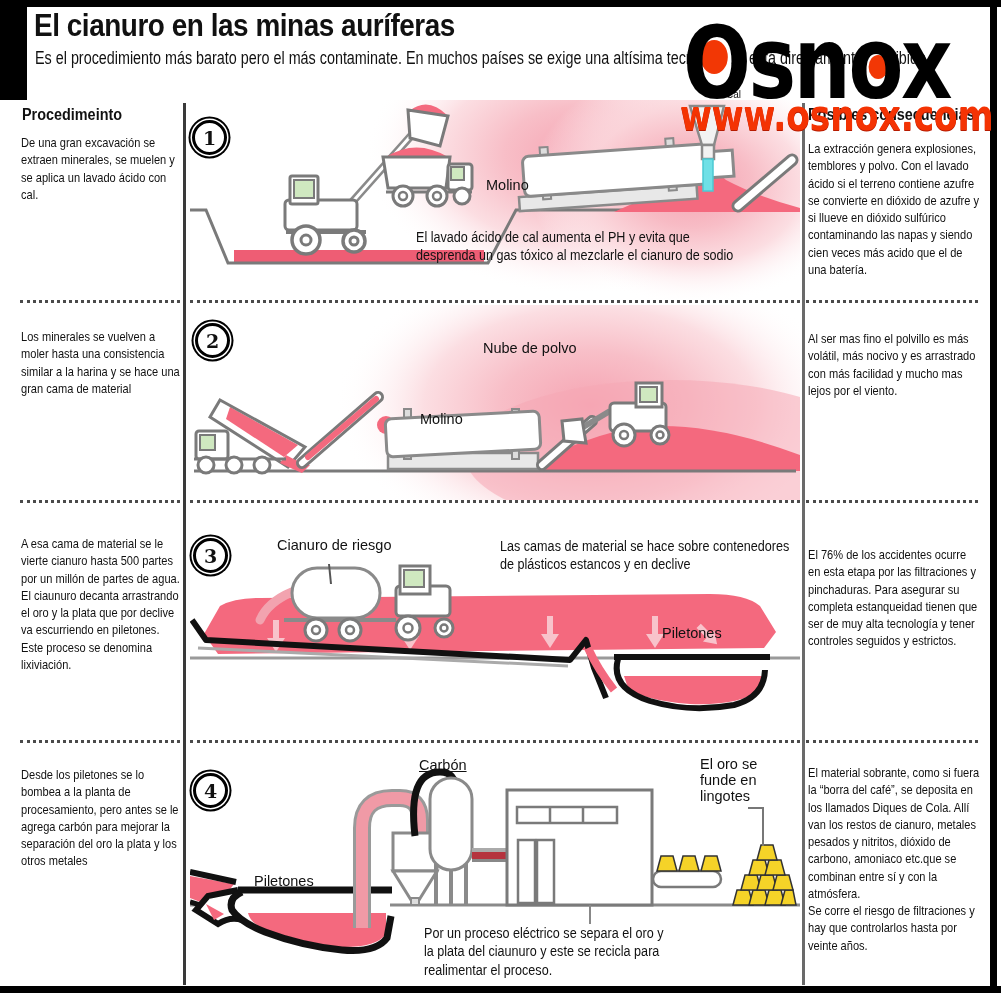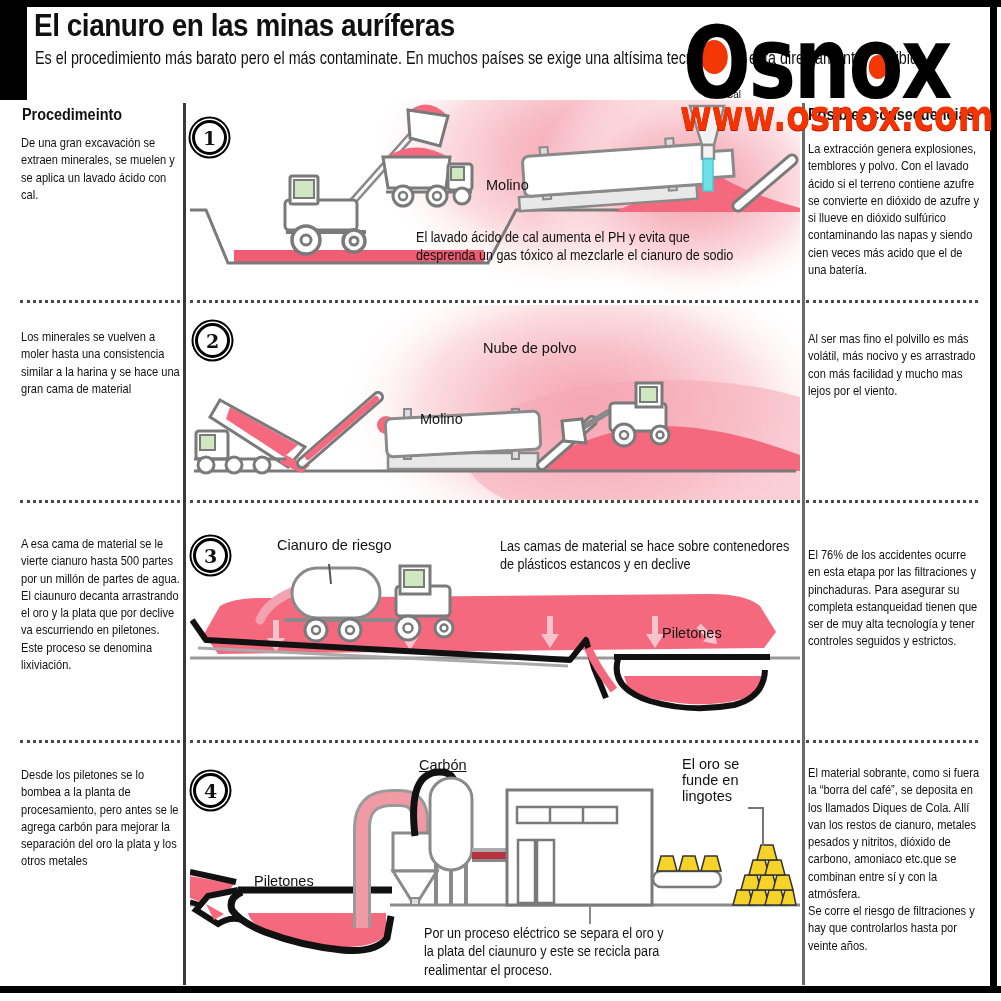--- a/index.html
+++ b/index.html
@@ -303,21 +303,21 @@
       <polygon points="583,142 587,127 599,127 603,142"></polygon>
       <polygon points="559,127 563,112 575,112 579,127"></polygon>
       <polygon points="575,127 579,112 591,112 595,127"></polygon>
       <polygon points="567,112 571,97 583,97 587,112"></polygon>
     </g>
     <path d="M558,60 H573 V98" fill="none" stroke="#777" stroke-width="2"></path>
     <line x1="400" y1="157" x2="400" y2="176" stroke="#888" stroke-width="2"></line>
   </svg>
   <div class="abs lbl" style="left:419px;top:757px;text-decoration:underline;">Carbón</div>
   <div class="abs lbl" style="left:254px;top:873px;">Piletones</div>
-  <div class="abs lbl" style="left:682px;top:756px;width:90px;">El oro se
+  <div class="abs lbl" style="left:700px;top:756px;width:90px;">El oro se
 funde en
 lingotes</div>
   <div class="abs cap" style="left:424px;top:924px;width:360px;">Por un proceso eléctrico se separa el oro y
 la plata del ciaunuro y este se recicla para
 realimentar el proceso.</div>
 
   <div class="abs wm-brand">
     <div class="wm-dot" style="left:16px;top:20px;width:46px;height:46px;">
         <i></i>
       </div>

